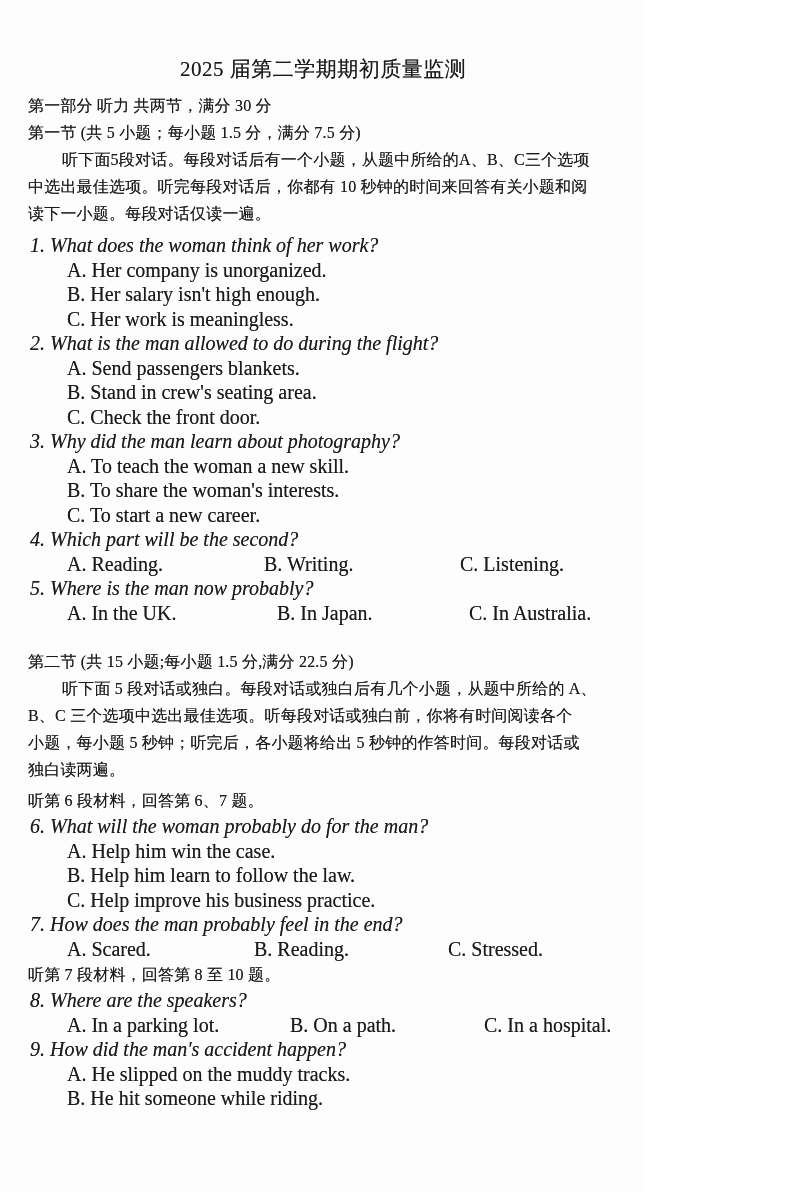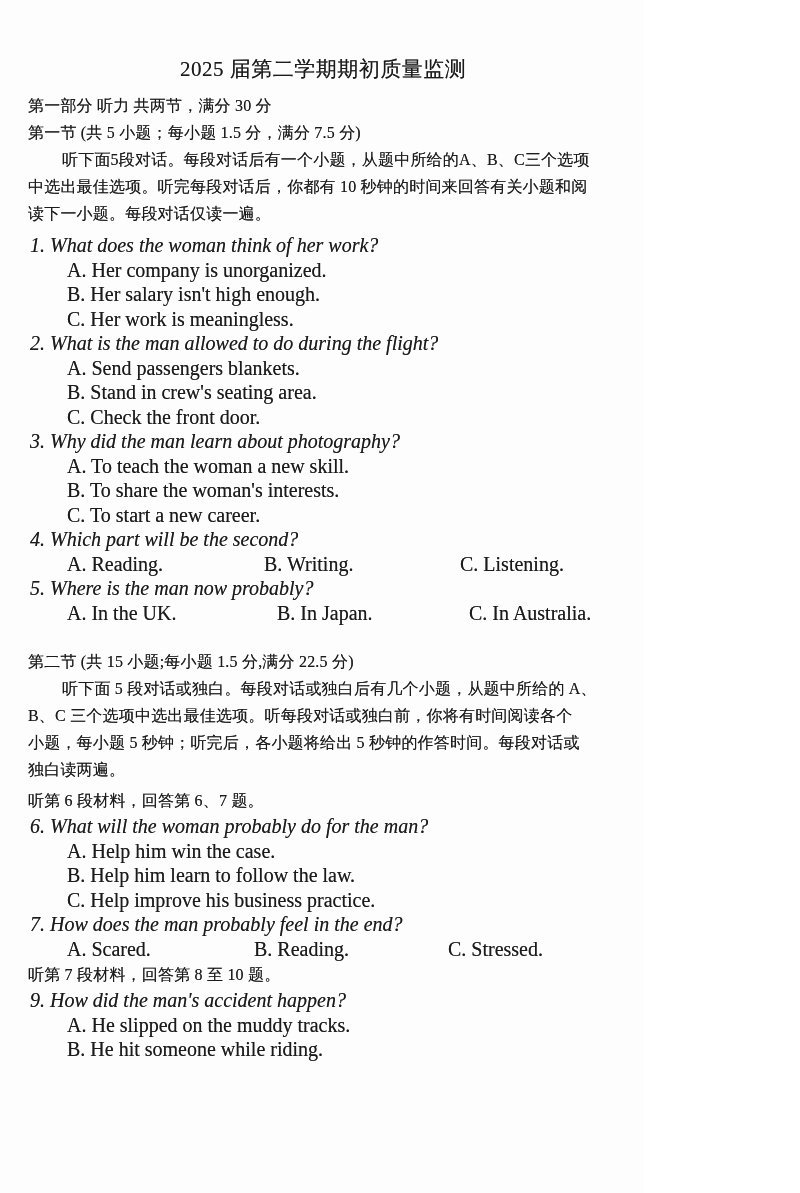--- a/index.html
+++ b/index.html
@@ -128,20 +128,28 @@
     <div class="en q">7. How does the man probably feel in the end?</div>
     <div class="en opt-row r7">
       <span class="c1">A. Scared.</span>
       <span class="c2">B. Reading.</span>
       <span>C. Stressed.</span>
     </div>
   </div>
 
   <div class="cn">听第 7 段材料，回答第 8 至 10 题。</div>
 
+  <div>
+    <div class="en q">8. Where are the speakers?</div>
+    <div class="en opt-row r8">
+      <span class="c1">A. In a parking lot.</span>
+      <span class="c2">B. On a path.</span>
+      <span>C. In a hospital.</span>
+    </div>
+  </div>
 
   <div>
     <div class="en q">9. How did the man's accident happen?</div>
     <div class="en opt">A. He slipped on the muddy tracks.</div>
     <div class="en opt">B. He hit someone while riding.</div>
   </div>
 
 </div>
 
 </body></html>

